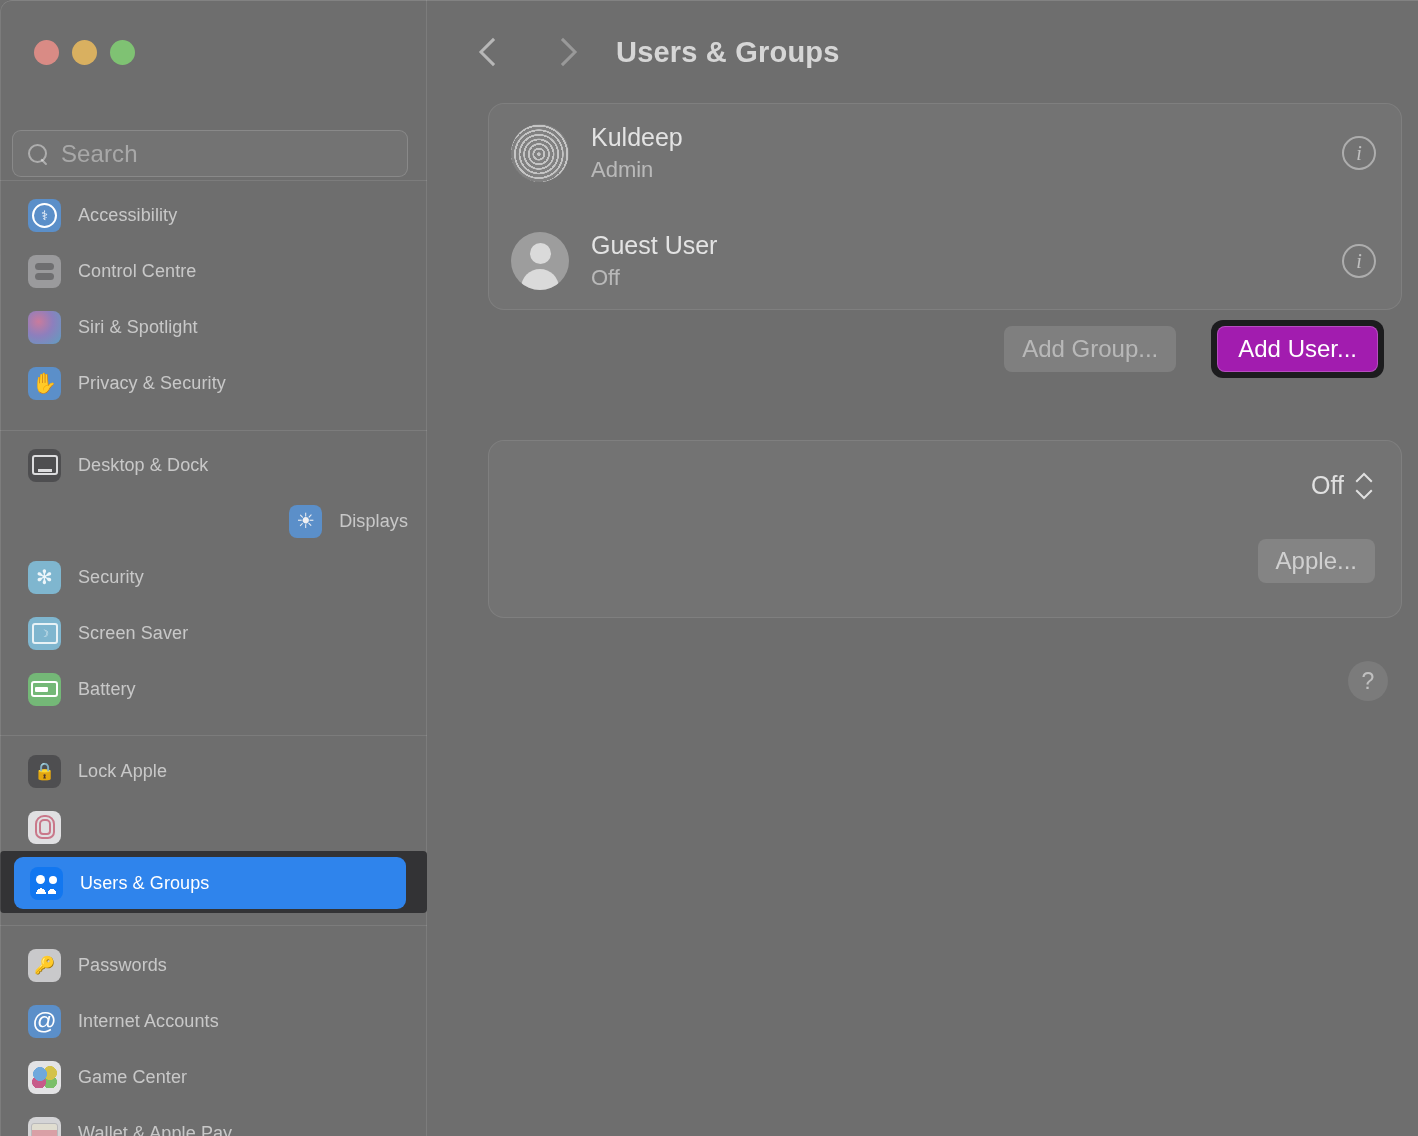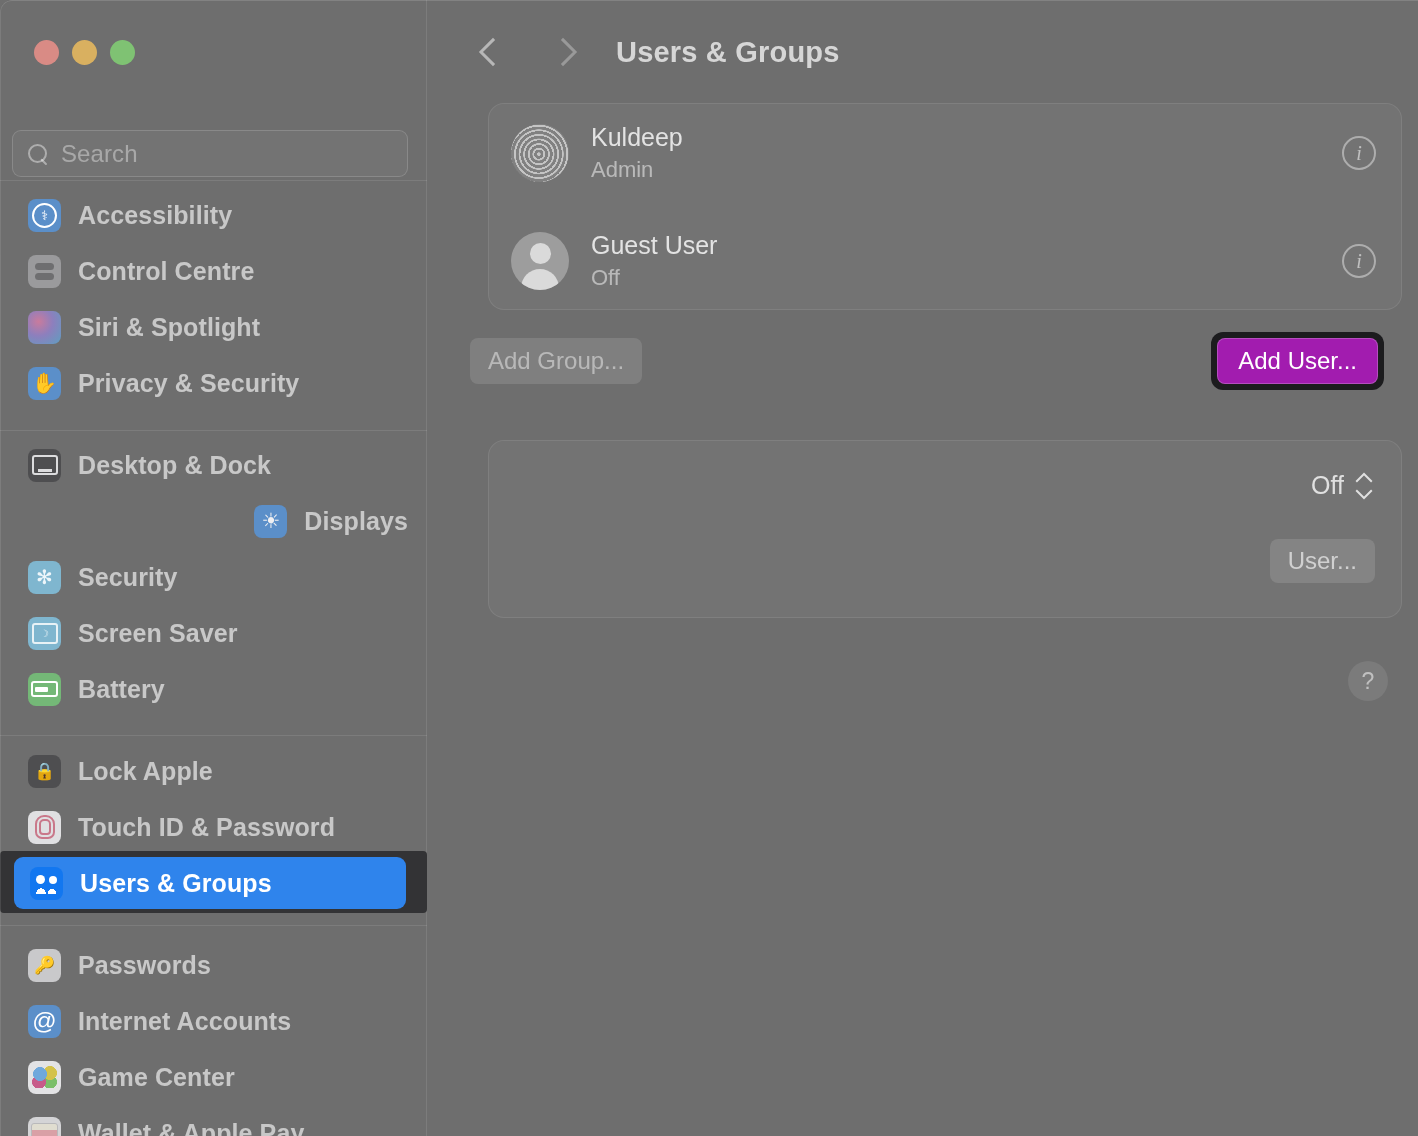--- a/index.html
+++ b/index.html
@@ -92,22 +92,22 @@
     border-radius: 9px;
   }
   .sb-item .ico {
     width: 33px; height: 33px; flex: 0 0 33px;
     border-radius: 8px; margin-right: 17px;
     display: flex; align-items: center; justify-content: center;
     position: relative; overflow: hidden;
     font-size: 18px; color: #fff;
   }
   .sb-item .lbl {
-    font-size: 25px; color: rgba(255,255,255,0.62);
-    letter-spacing: 0.1px; white-space: nowrap; font-weight: bold;
+    font-size: 18px; color: rgba(255,255,255,0.62);
+    letter-spacing: 0.1px; white-space: nowrap;
   }
 
   
   .ic-blue     { background: #5b8fc9; }
   .ic-gray     { background: #9a9a9c; }
   .ic-dark     { background: #4e4e50; }
   .ic-ltblue   { background: #7fb6cf; }
   .ic-green    { background: #74b877; }
   .ic-white    { background: #c9c9cb; }
   .ic-siri     { background: radial-gradient(circle at 32% 32%, #c97b9d 0%, #8d7fbd 45%, #5f9ec0 100%); }
@@ -283,22 +283,22 @@
     position: absolute; right: 27px; top: 50%; margin-top: -17px;
     width: 34px; height: 34px; border-radius: 50%;
     border: 2px solid rgba(255,255,255,0.42);
     display: flex; align-items: center; justify-content: center;
     font-size: 20px; font-style: italic;
     color: rgba(255,255,255,0.55);
     font-family: "Liberation Serif", serif;
   }
 
   .btn-row {
-    position: absolute; left: 43px; top: 332px; width: 914px;
-    display: flex; justify-content: space-between; align-items: center; gap: 35px;
+    position: absolute; left: 43px; top: 320px; width: 914px;
+    display: flex; justify-content: flex-end; align-items: center; gap: 35px;
   }
   .btn {
     border-radius: 8px; padding: 0 18px;
     height: 46px; display: flex; align-items: center; justify-content: center;
     font-size: 24px;
   }
   .btn.plain {
     background: rgba(255,255,255,0.12);
     color: rgba(255,255,255,0.45);
   }
@@ -426,21 +426,20 @@
         <span class="ico ic-green g-batt"></span>
         <span class="lbl">Battery</span>
       </div>
 
       <div class="sb-item" style="top:746px;">
         <span class="ico ic-dark g-lock"></span>
         <span class="lbl">Lock Apple</span>
       </div>
       <div class="sb-item" style="top:802px;">
         <span class="ico ic-touch g-finger"></span>
-        <span class="lbl">Touch ID &amp; Password</span>
       </div>
       <div class="sb-item selected" style="top:857px; left:14px; width:392px; height:52px;">
         <span class="ico g-users">
             <i></i>
           </span>
         <span class="lbl">Users &amp; Groups</span>
       </div>
 
       <div class="sb-item" style="top:940px;">
         <span class="ico ic-white g-key"></span>
@@ -498,21 +497,21 @@
 
     <div class="card" id="login-card">
       <div class="pref-row" style="top:0;">
         <span class="pref-right">
           <span class="pref-value">Off</span>
           <span class="stepper"></span>
         </span>
       </div>
       <div class="pref-row" style="top:75px;">
         <span class="pref-right">
-          <span class="edit-btn">User...</span>
+          <span class="edit-btn">Apple...</span>
         </span>
       </div>
     </div>
 
     <div class="help-btn">?</div>
 
   </div>
 
   <div class="win-edge"></div>
 </div>

